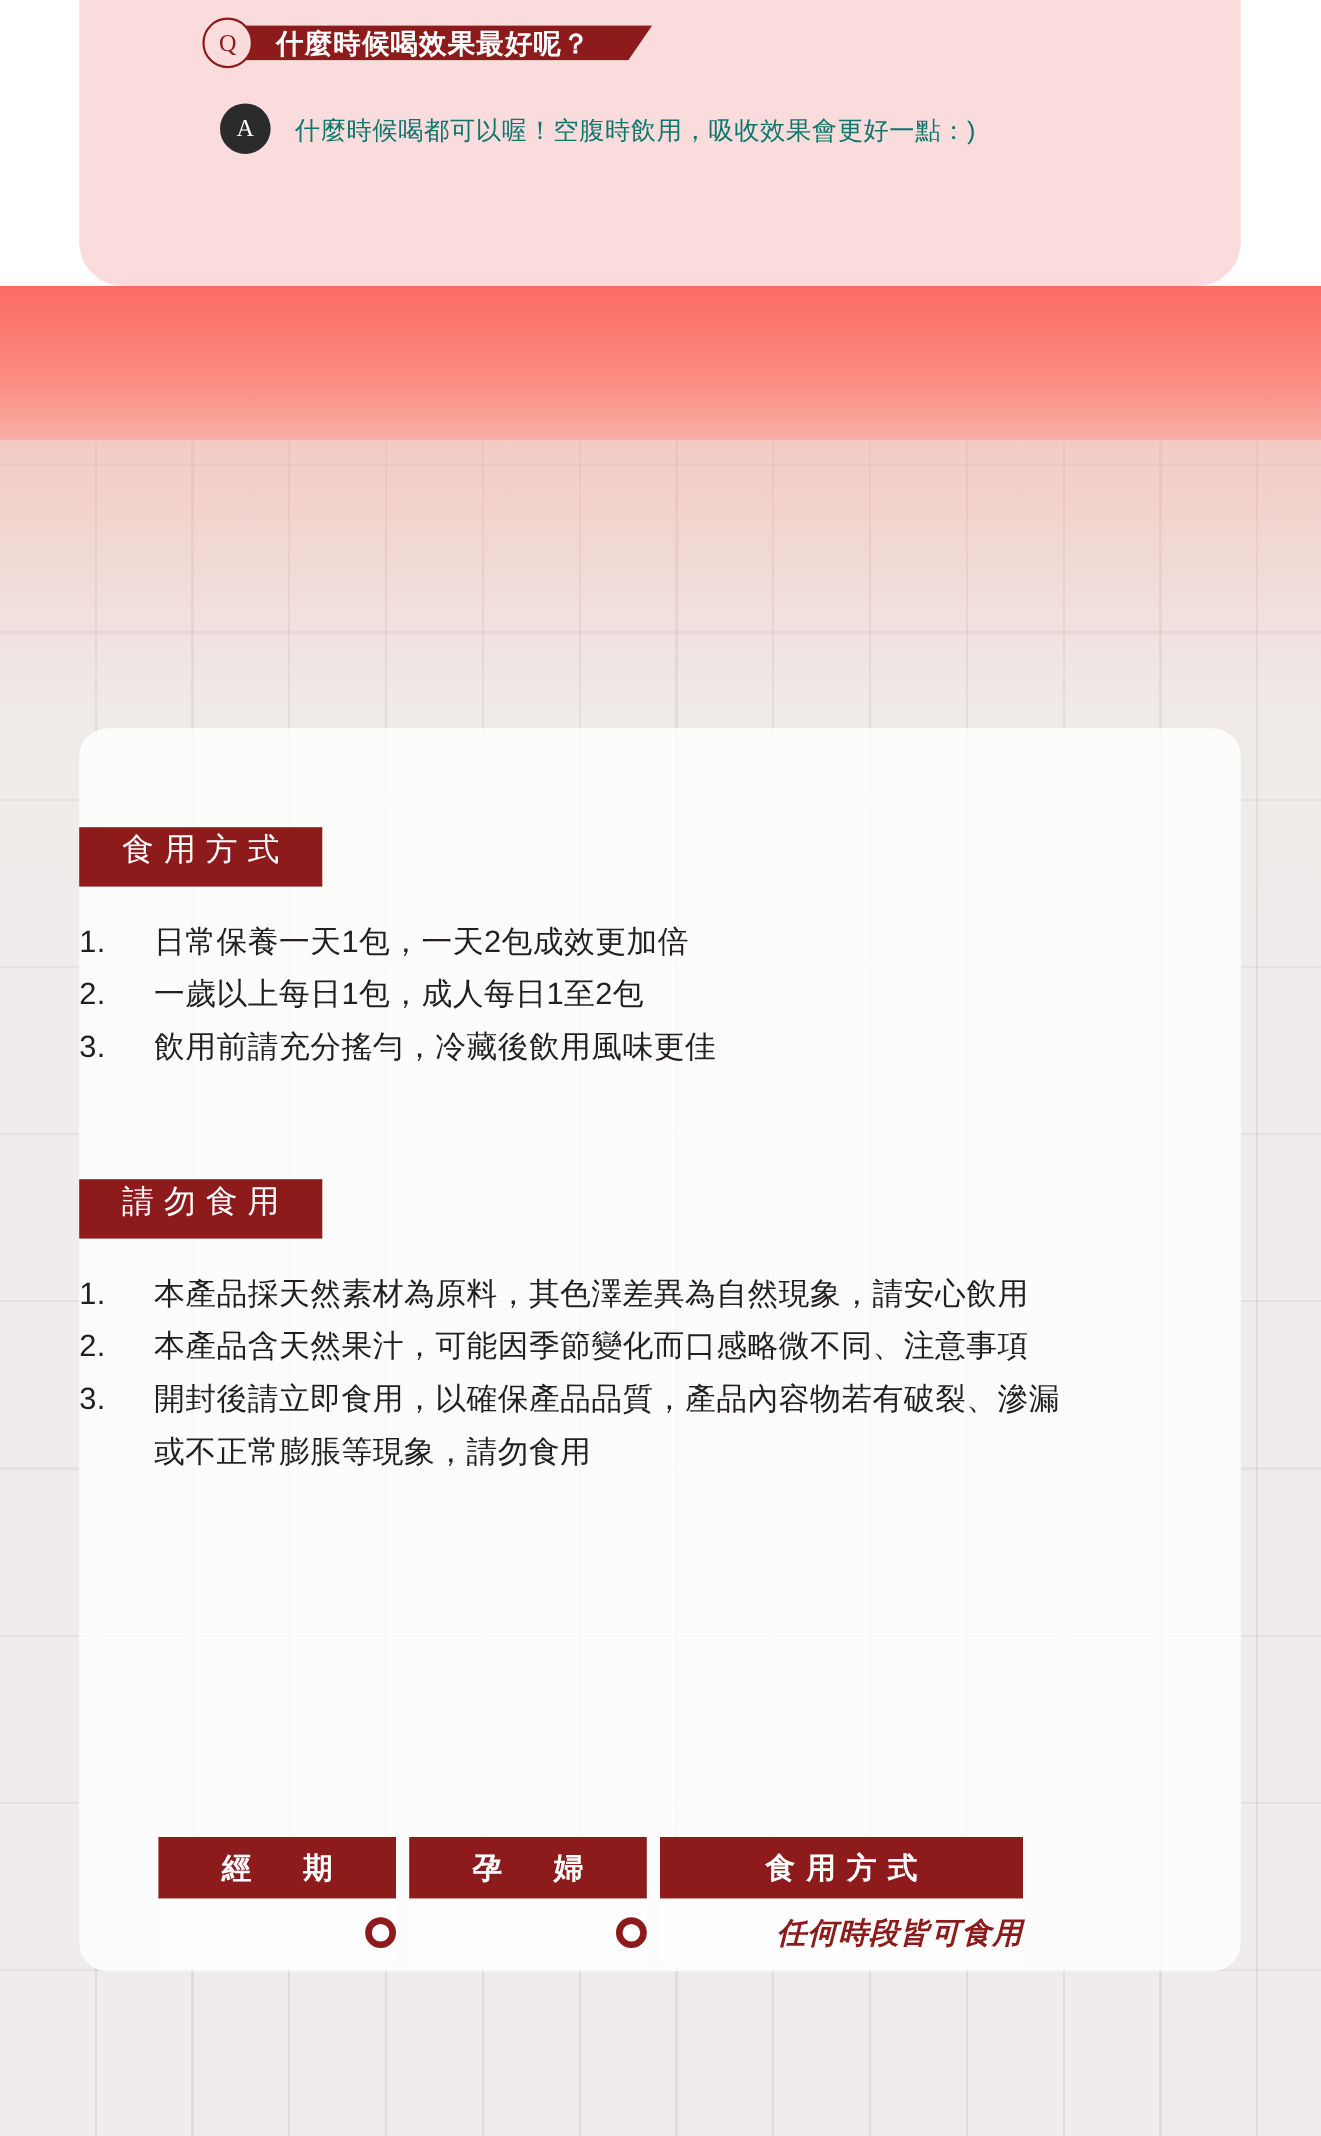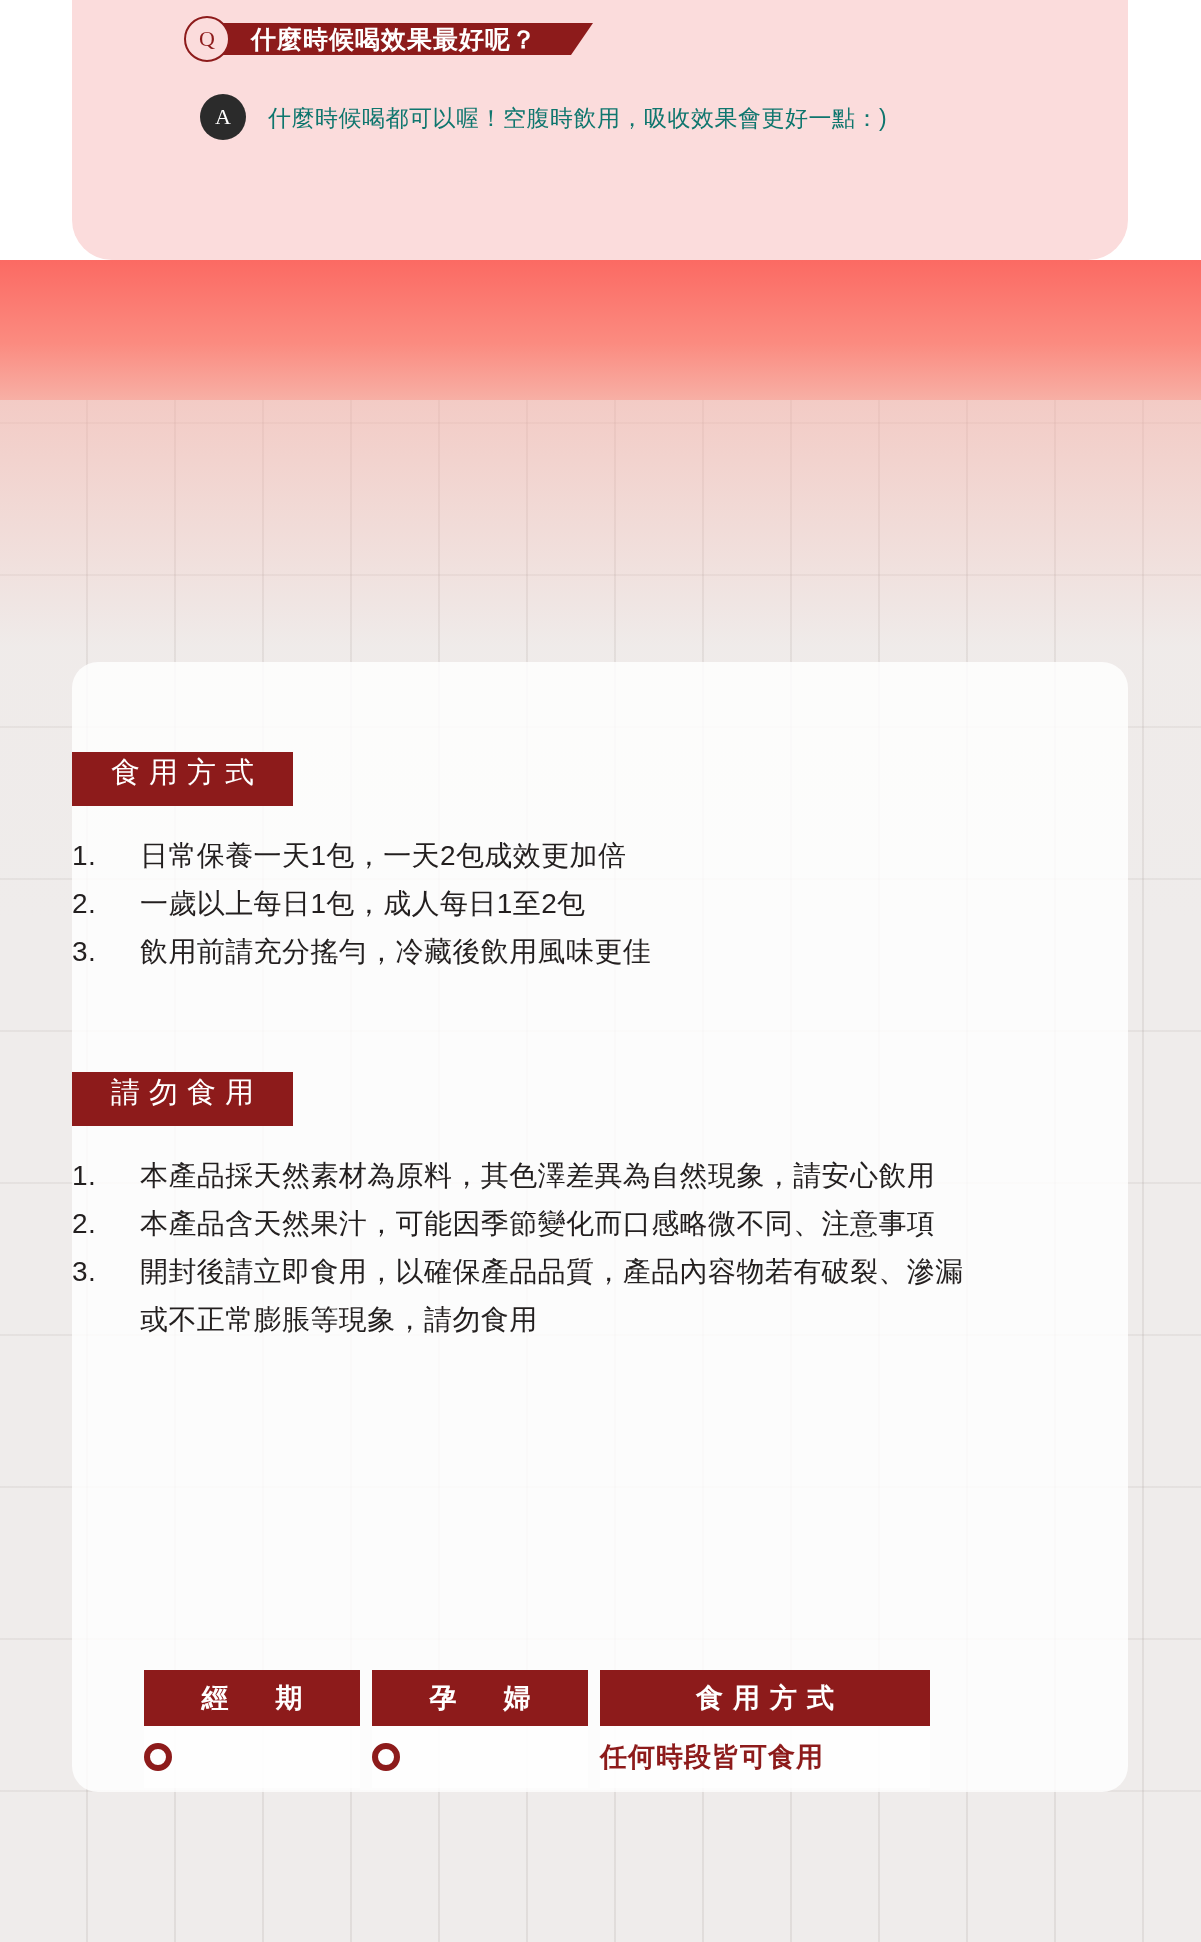--- a/index.html
+++ b/index.html
@@ -212,22 +212,23 @@
     justify-content: center;
     font-size: 27px;
     font-weight: bold;
     letter-spacing: 10px;
     text-indent: 10px;
   }
   .col-body {
     height: 62px;
     display: flex;
     align-items: center;
-    justify-content: flex-start;
+    justify-content: flex-end;
     background: rgba(255,255,255,.6);
+    font-style: italic;
   }
   .circle-mark {
     width: 28px;
     height: 28px;
     border-radius: 50%;
     border: 6px solid #8d1b1b;
     box-sizing: border-box;
   }
   .col-body .note {
     font-size: 27px;

